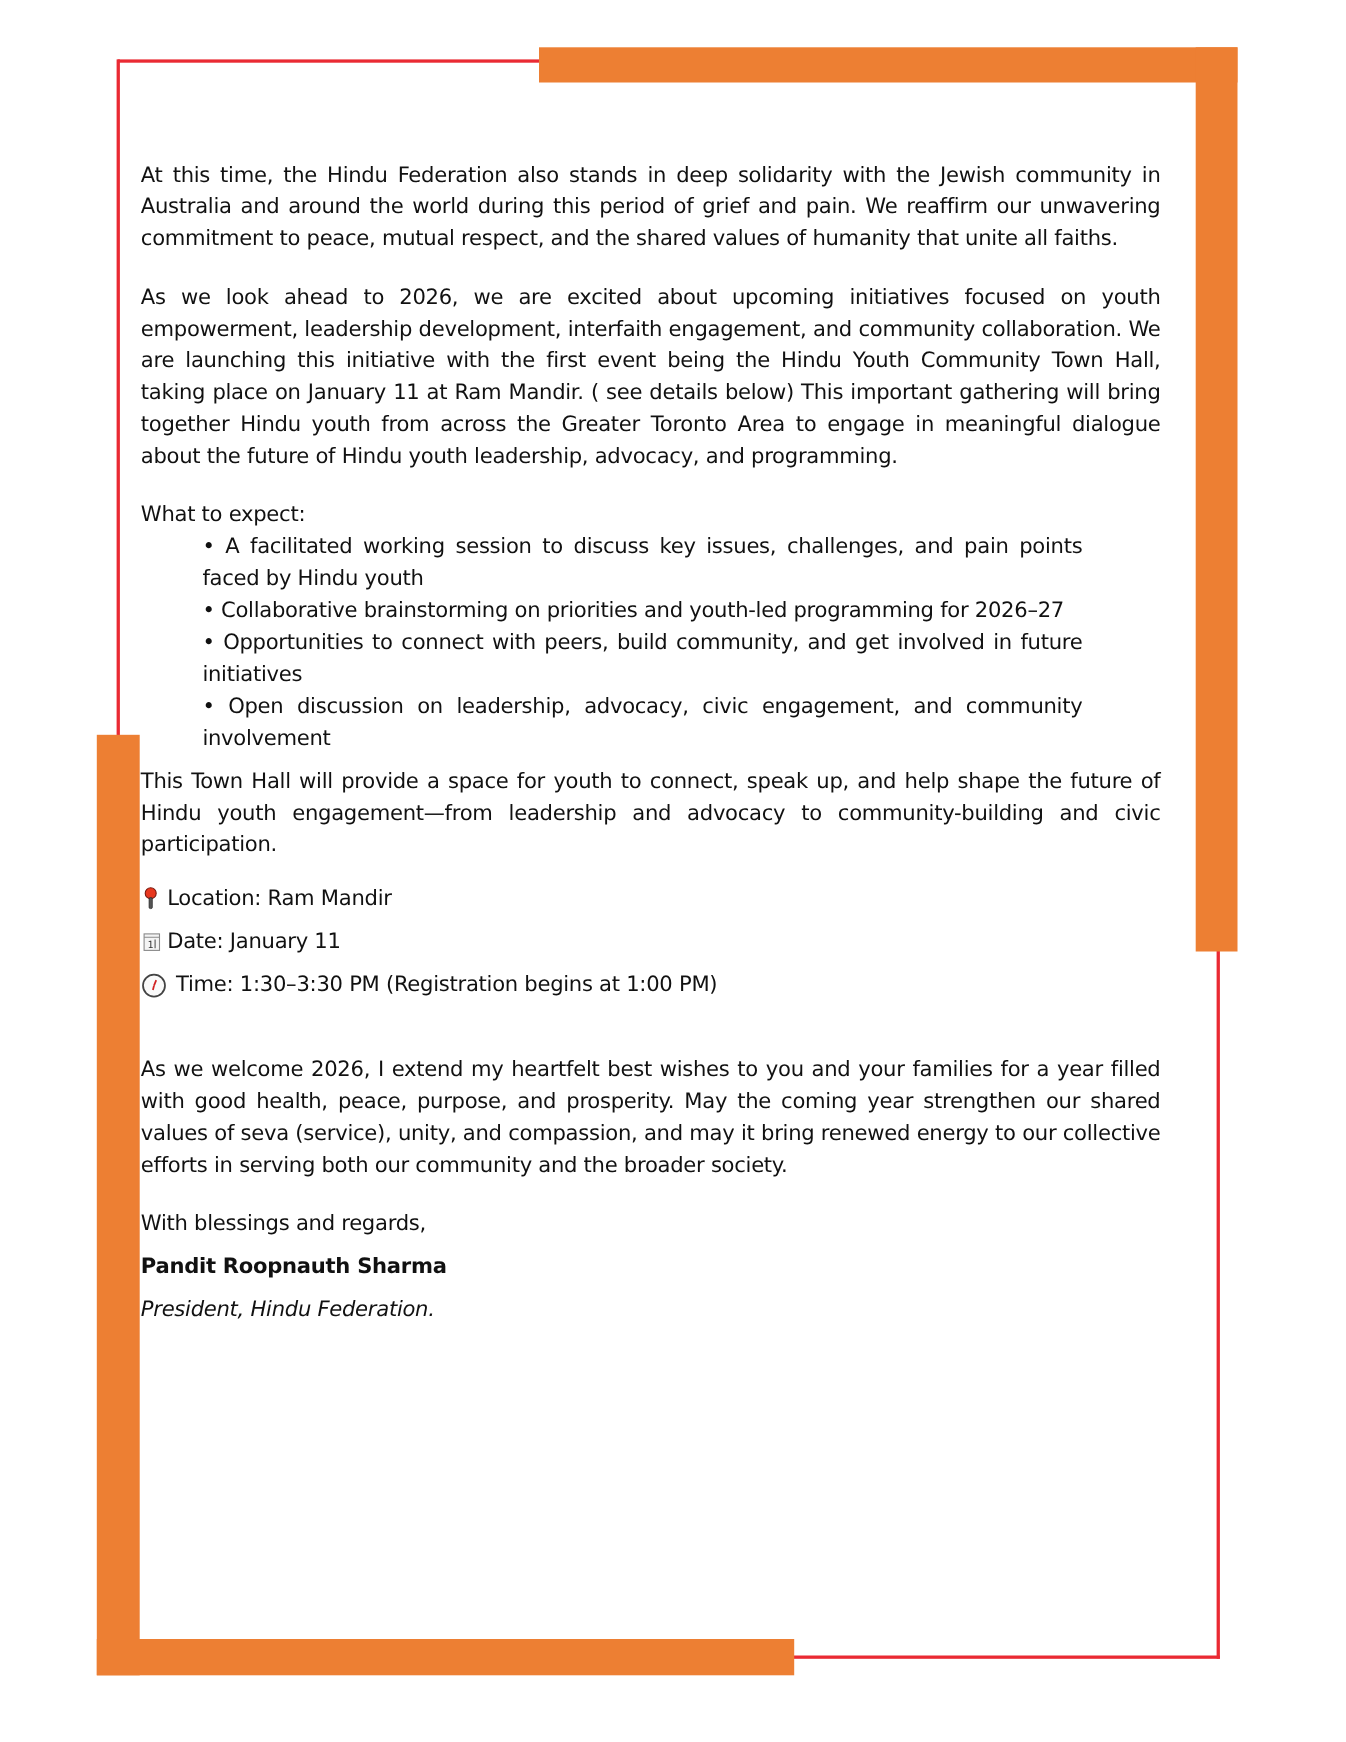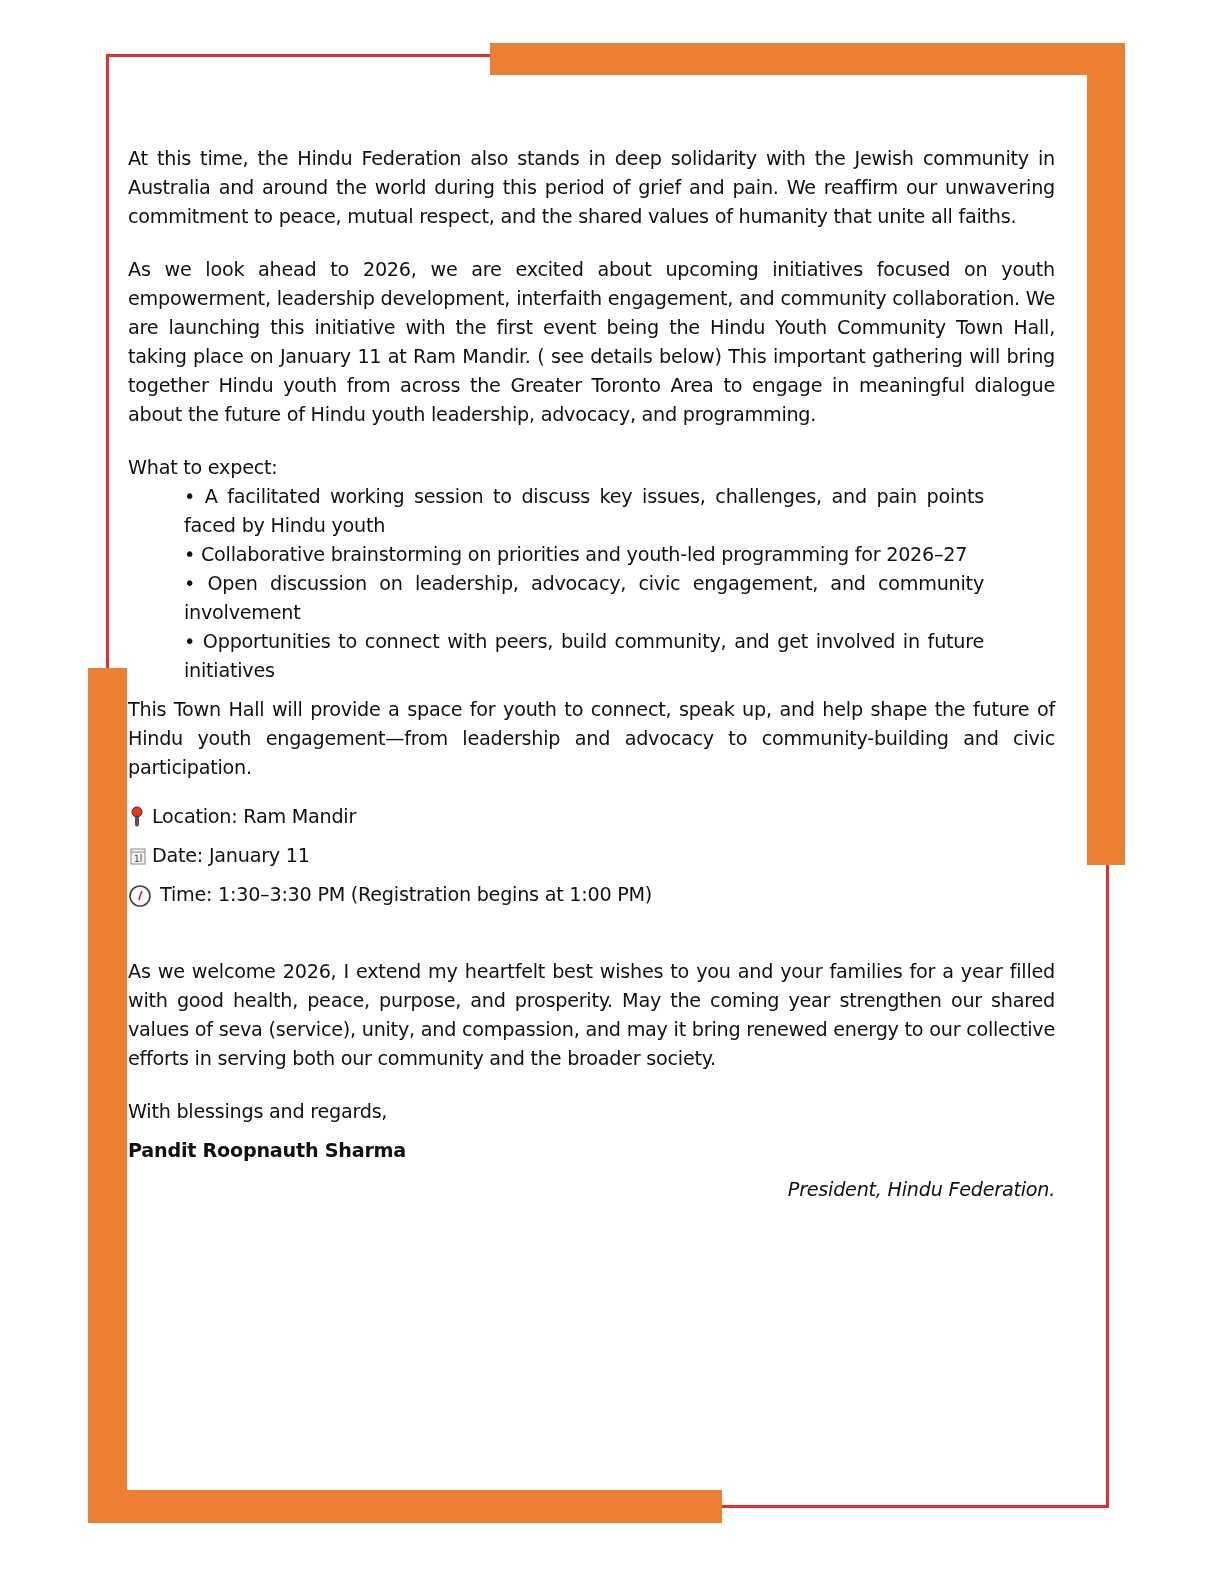--- a/index.html
+++ b/index.html
@@ -14,21 +14,21 @@
   .para { margin: 0 0 24px 0; text-align: justify; text-align-last: left; }
   .expect-label { margin: 0; }
   .bullets { margin: 0 0 0 56px; padding: 0; list-style: none; width: 800px; }
   .bullets li { text-align: justify; text-align-last: left; }
   .townhall { margin: 10px 0 20px 0; text-align: justify; text-align-last: left; }
   .detail { display: flex; align-items: center; height: 29px; margin-bottom: 10px; }
   .detail .ico { display: inline-block; width: 20px; height: 22px; margin-right: 4px; position: relative; }
   .details-block { margin-bottom: 48px; }
   .closing { margin: 0 0 10px 0; }
   .sig-name { font-weight: bold; margin: 0 0 10px 0; }
-  .sig-title { font-style: italic; margin: 0; text-align: right; }
+  .sig-title { font-style: italic; margin: 0; }
 </style>
 </head>
 <body>
 
 <div class="frame red" style="left:107px; top:54px; width:385px; height:3px;"></div>
 <div class="frame red" style="left:106px; top:54px; width:3px; height:616px;"></div>
 <div class="frame red" style="left:1106px; top:862px; width:3px; height:646px;"></div>
 <div class="frame red" style="left:720px; top:1505px; width:389px; height:3px;"></div>
 
 <div class="frame orange" style="left:490px; top:43px; width:635px; height:32px;"></div>
@@ -37,22 +37,22 @@
 <div class="frame orange" style="left:88px; top:1490px; width:634px; height:33px;"></div>
 
 <div class="page-text">
   <p class="para">At this time, the Hindu Federation also stands in deep solidarity with the Jewish community in Australia and around the world during this period of grief and pain. We reaffirm our unwavering commitment to peace, mutual respect, and the shared values of humanity that unite all faiths.</p>
   <p class="para">As we look ahead to 2026, we are excited about upcoming initiatives focused on youth empowerment, leadership development, interfaith engagement, and community collaboration. We are launching this initiative with the first event being the Hindu Youth Community Town Hall, taking place on January 11 at Ram Mandir. ( see details below) This important gathering will bring together Hindu youth from across the Greater Toronto Area to engage in meaningful dialogue about the future of Hindu youth leadership, advocacy, and programming.</p>
 
   <p class="expect-label">What to expect:</p>
   <ul class="bullets">
     <li>• A facilitated working session to discuss key issues, challenges, and pain points faced by Hindu youth</li>
     <li>• Collaborative brainstorming on priorities and youth-led programming for 2026–27</li>
+    <li>• Opportunities to connect with peers, build community, and get involved in future initiatives</li>
     <li>• Open discussion on leadership, advocacy, civic engagement, and community involvement</li>
-    <li>• Opportunities to connect with peers, build community, and get involved in future initiatives</li>
   </ul>
 
   <p class="townhall">This Town Hall will provide a space for youth to connect, speak up, and help shape the future of Hindu youth engagement—from leadership and advocacy to community-building and civic participation.</p>
 
   <div class="details-block">
     <div class="detail">
       <span class="ico">
         <svg width="20" height="22" viewBox="0 0 20 22">
           <circle cx="9" cy="6" r="5" fill="#e8371e" stroke="#7a1a10" stroke-width="1"></circle>
           <rect x="7.5" y="10" width="3" height="10" rx="1.2" fill="#555" stroke="#222" stroke-width="0.6"></rect>

